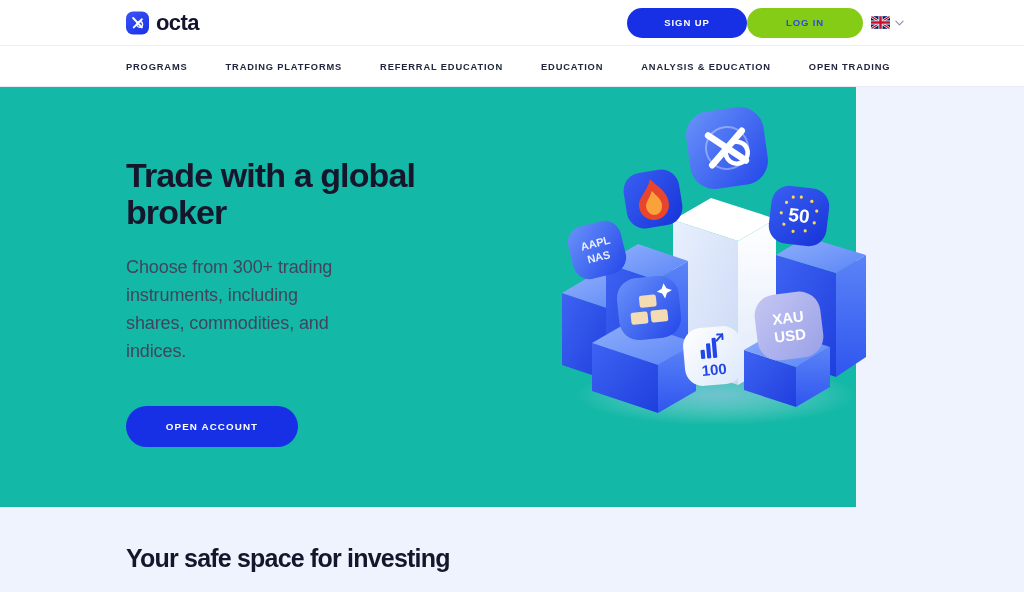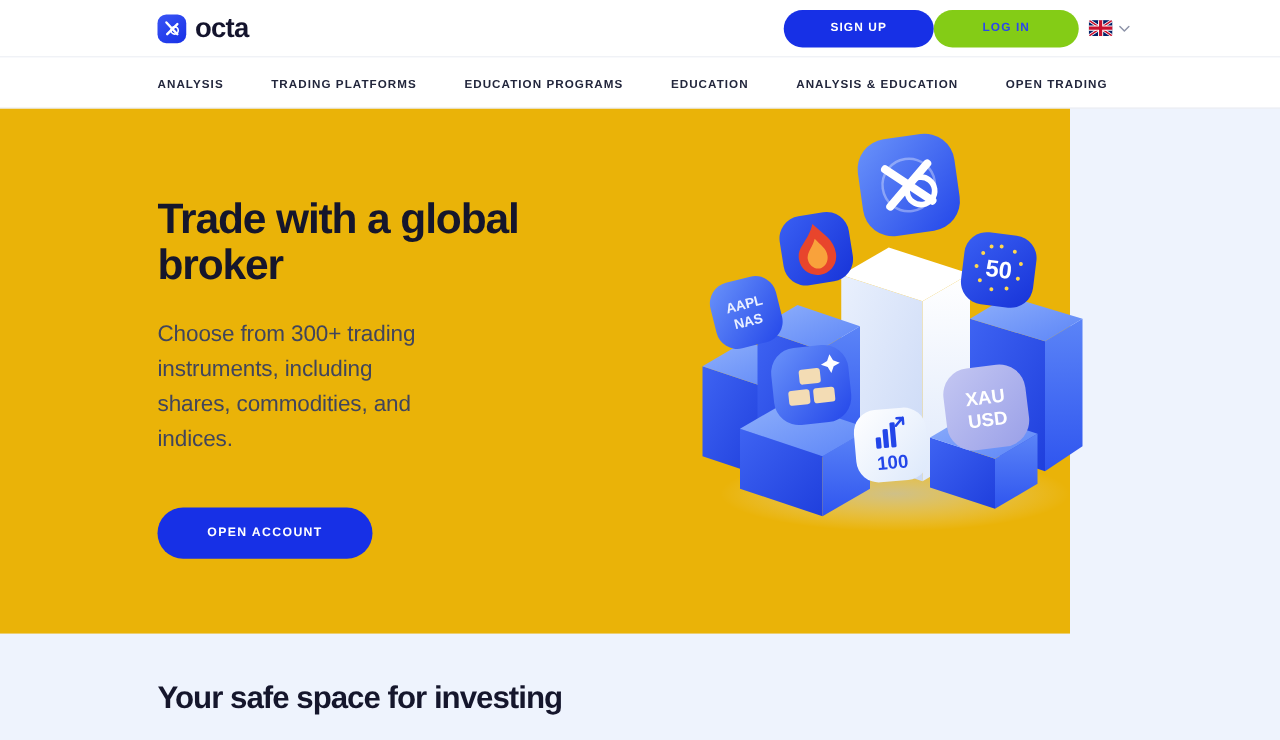--- a/index.html
+++ b/index.html
@@ -70,21 +70,21 @@
   .nav-item {
     font-size:9.3px; font-weight:700; letter-spacing:0.85px;
     color:#22263c; white-space:nowrap; cursor:pointer;
     margin-right:38px;
   }
   .nav-item:last-child { margin-right:0; }
 
   
   .hero {
     position:absolute; top:87px; left:0; width:856px; height:420px;
-    background:#eab308;
+    background:#14b8a6;
   }
   .hero-copy { position:absolute; left:126px; top:70px; width:330px; }
   .hero-title {
     font-size:34px; font-weight:700; color:#15162c;
     line-height:1.08; letter-spacing:-0.9px;
   }
   .hero-sub {
     margin-top:24px;
     font-size:18px; color:#41455c; line-height:1.55; letter-spacing:-0.1px;
     max-width:225px;
@@ -149,23 +149,23 @@
           <svg class="chev" width="9" height="6" viewBox="0 0 10 6" aria-hidden="true">
             <path d="M1 1 L5 5 L9 1" stroke="#8d93a8" stroke-width="1.3" fill="none" stroke-linecap="round" stroke-linejoin="round"></path>
           </svg>
         </span>
       </div>
     </div>
   </div>
 
   <div class="navbar">
     <div class="nav-inner">
-      <a class="nav-item">ANALYSIS</a>
+      <a class="nav-item">PROGRAMS</a>
       <a class="nav-item">TRADING PLATFORMS</a>
-      <a class="nav-item">EDUCATION PROGRAMS</a>
+      <a class="nav-item">REFERRAL EDUCATION</a>
       <a class="nav-item">EDUCATION</a>
       <a class="nav-item">ANALYSIS &amp; EDUCATION</a>
       <a class="nav-item">OPEN TRADING</a>
     </div>
   </div>
 
   <div class="hero">
 
     <div class="hero-copy">
       <h1 class="hero-title">Trade with a global broker</h1>

